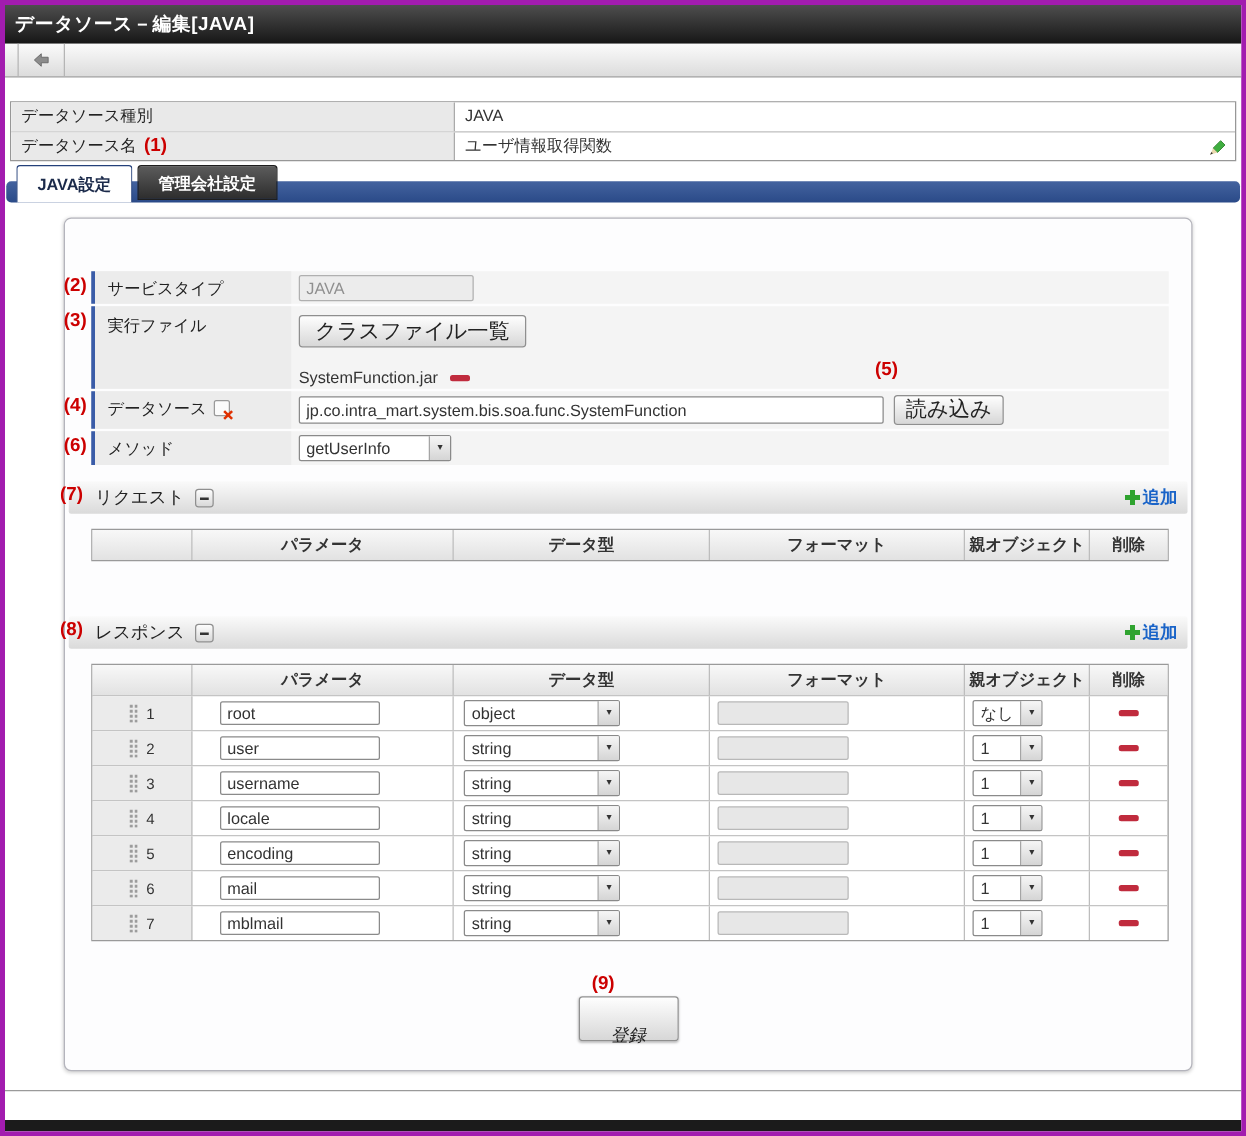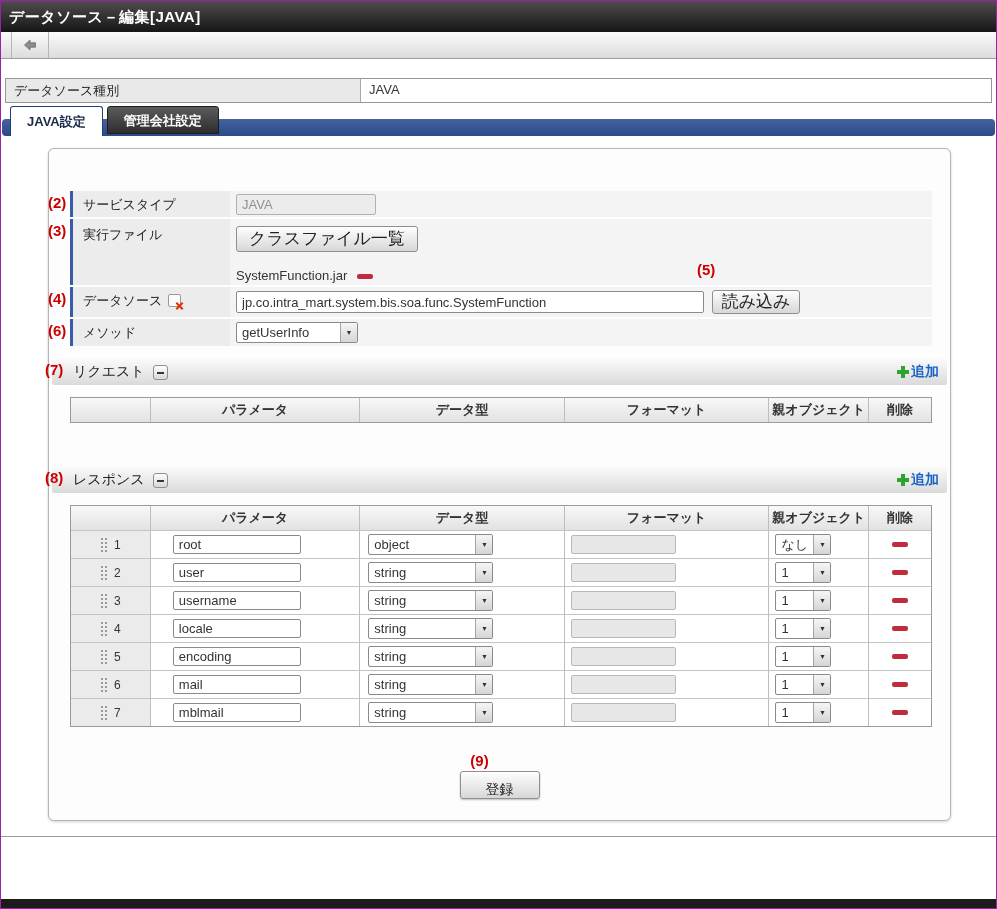--- a/index.html
+++ b/index.html
@@ -1,18 +1,18 @@
 <!DOCTYPE html>
 <html><head>
 <meta charset="utf-8">
 <style>
   * { box-sizing: border-box; margin: 0; padding: 0; }
   html,body { background:#fff; }
   body { font-family: "Liberation Sans","DejaVu Sans",sans-serif; font-size:13px; color:#333; }
-  .page { position:relative; width:997px; height:909px; border:1px solid #a21caf; background:#fff; overflow:hidden; }
+  .page { position:relative; width:997px; height:909px; border:4px solid #a21caf; background:#fff; overflow:hidden; }
 
   
   .titlebar { height:31px; background:linear-gradient(#4e4e4e,#161616); color:#fff;
     font-weight:bold; font-size:15px; line-height:31px; padding-left:8px; letter-spacing:.5px; }
 
   
   .toolbar { height:27px; background:linear-gradient(#fbfbfb,#dcdcdc); border-bottom:1px solid #9c9c9c; display:flex; }
   .toolbar .backcell { width:38px; height:100%; border-left:1px solid #b5b5b5; border-right:1px solid #b5b5b5;
     margin-left:10px; display:flex; align-items:center; justify-content:center; cursor:pointer; }
   .back-arrow svg { display:block; }
@@ -49,22 +49,22 @@
   .r-exec-file .flabel, .r-exec-file .fvalue { padding-top:7px; }
 
   .txt { height:22px; border:1px solid #8a8a8a; border-radius:2px; padding:0 5px; font-size:13px;
     font-family:inherit; color:#333; background:#fff; }
   .disabled-input { width:140px; height:21px; background:#ececec; color:#909090; border-color:#b0b0b0; }
 
   .btn { display:inline-block; background:linear-gradient(#fefefe,#d7d7d7); border:1px solid #8f8f8f;
     border-radius:3px; color:#222; text-align:center; cursor:pointer; font-family:inherit; font-size:17px; }
   .btn-classlist { min-width:128px; height:26px; line-height:24px; padding:0 12px; }
   .btn-load { height:24px; line-height:22px; padding:0 9px; margin-left:4px; vertical-align:middle; }
-  .btn-submit { min-width:80px; height:28px; line-height:26px; font-size:14px; padding:4px 18px;
-    box-shadow:0 1px 2px rgba(0,0,0,.25); }
+  .btn-submit { min-width:80px; height:28px; line-height:26px; font-size:14px; padding:17px 18px;
+    box-shadow:0 1px 2px rgba(0,0,0,.25);font-style:italic; }
 
   .file-line { margin-top:16px; padding-bottom:6px; color:#333; }
   .minus-icon { display:inline-block; width:16px; height:5px; background:#c02b3d; border-radius:2px;
     vertical-align:middle; margin-left:6px; cursor:pointer; }
 
   .class-input { width:468px; vertical-align:middle; }
 
   
   .doc-icon { position:relative; display:inline-block; width:13px; height:13px; border:1px solid #9a9a9a;
     border-radius:2px; background:#fbfbfb; vertical-align:-2px; margin-left:6px; }
@@ -153,20 +153,35 @@
 
   <div class="info-table">
     <div class="info-row">
       <div class="info-label">
         <span>データソース種別</span><span class="ann"></span>
       </div>
       <div class="info-value">
         <span>JAVA</span>
       </div>
     </div>
+    <div class="info-row">
+      <div class="info-label">
+        <span>データソース名</span><span class="ann">(1)</span>
+      </div>
+      <div class="info-value">
+        <span>ユーザ情報取得関数</span>
+        <span class="pencil-icon">
+          <svg width="17" height="17" viewBox="0 0 17 17">
+            <polygon points="5.5,9.5 11.5,3.5 15,7 9,13" fill="#3fae3f" stroke="#2c7f2c" stroke-width="0.7"></polygon>
+            <polygon points="3,14.8 5.5,9.5 9,13" fill="#ead9ae"></polygon>
+            <polygon points="3,14.8 4.2,12.6 5.3,13.7" fill="#333"></polygon>
+          </svg>
+        </span>
+      </div>
+    </div>
   </div>
 
   <div class="tabbar">
     <div class="tab tab-active">JAVA設定</div>
     <div class="tab tab-inactive">管理会社設定</div>
   </div>
 
   <div class="panel">
 
     <div class="fieldrows">

